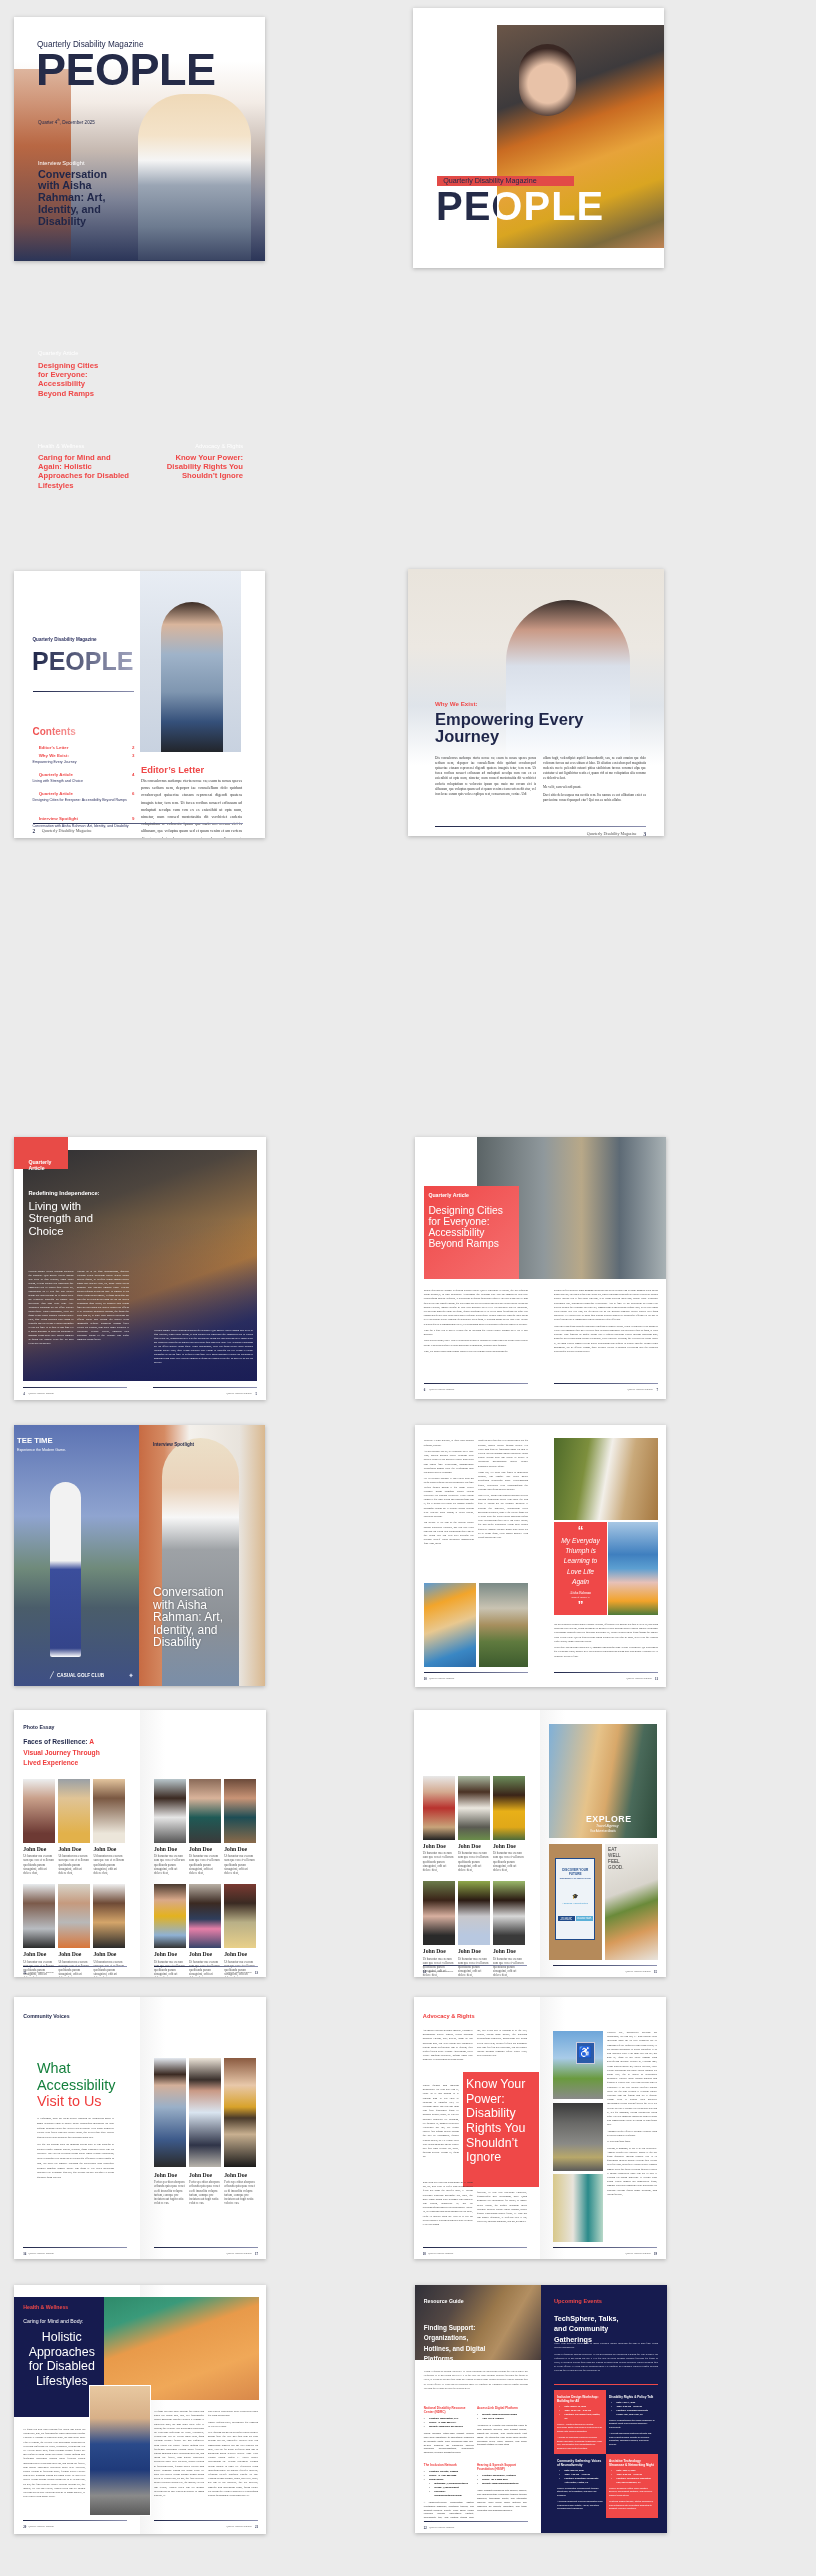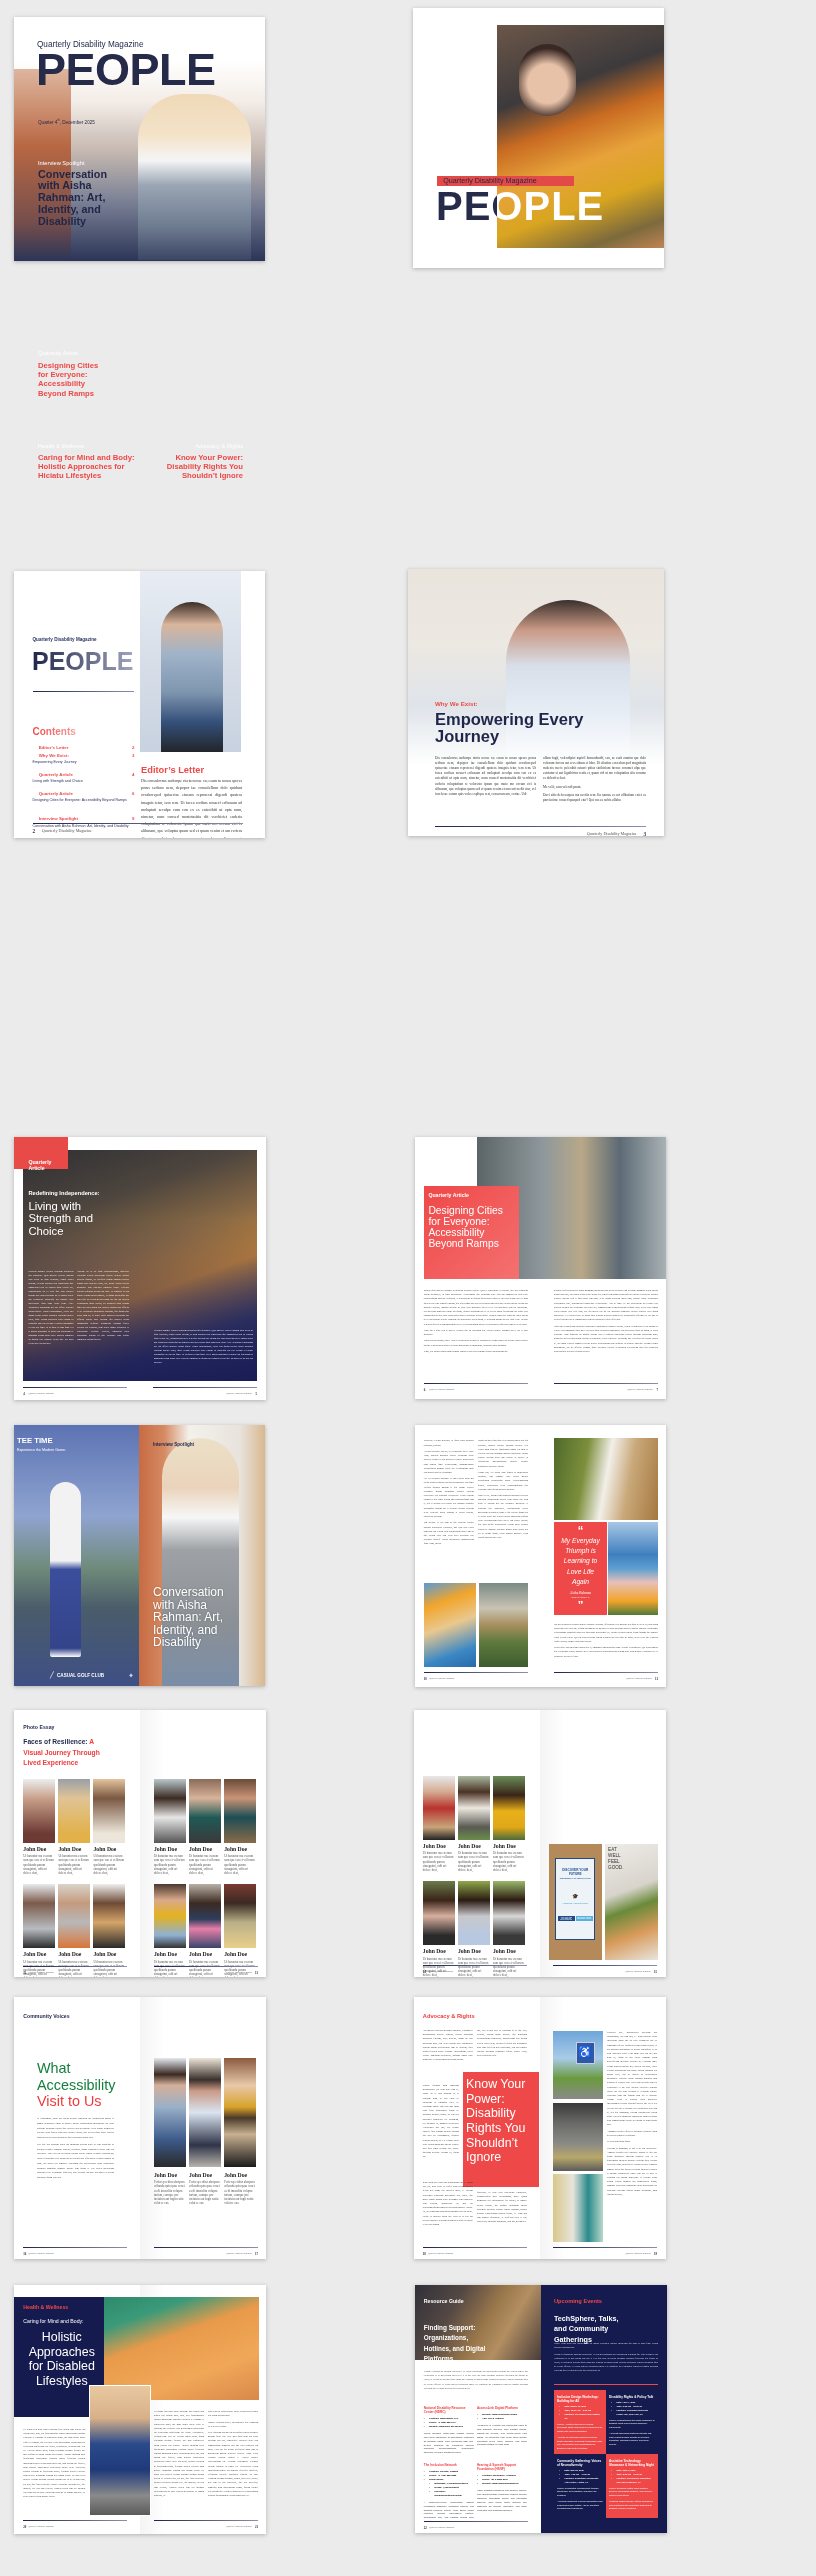--- a/index.html
+++ b/index.html
@@ -32,21 +32,21 @@
   <div style="position:absolute;left:24px;top:143px;font-size:5.7px;color:#fff;">Interview Spotlight</div>
   <div style="position:absolute;left:24px;top:152px;width:93px;font-size:10.8px;font-weight:bold;color:#1f2649;line-height:1.1;">Conversation with Aisha Rahman: Art, Identity, and Disability</div>
   <div style="position:absolute;left:24px;top:336px;font-size:0;">Quarterly Article</div>
 
   <div style="position:absolute;left:24px;top:337px;"></div>
 </div>
 
 <div style="position:absolute;left:38px;top:350px;font-size:5.7px;color:#fff;">Quarterly Article</div>
 <div style="position:absolute;left:38px;top:361px;width:67px;font-size:7.7px;font-weight:bold;color:#ef4848;line-height:1.2;">Designing Cities for Everyone: Accessibility Beyond Ramps</div>
 <div style="position:absolute;left:38px;top:443px;font-size:5.7px;color:#fff;">Health &amp; Wellness</div>
-<div style="position:absolute;left:38px;top:453px;width:98px;font-size:7.7px;font-weight:bold;color:#ef4848;line-height:1.2;">Caring for Mind and Body: Holistic Approaches for Hiciatu Lifestyles</div>
+<div style="position:absolute;left:38px;top:453px;width:98px;font-size:7.7px;font-weight:bold;color:#ef4848;line-height:1.2;">Caring for Mind and Again: Holistic Approaches for Disabled Lifestyles</div>
 <div style="position:absolute;left:155px;width:88px;top:443px;text-align:right;font-size:5.7px;color:#fff;">Advocacy &amp; Rights</div>
 <div style="position:absolute;left:155px;width:88px;top:453px;text-align:right;font-size:7.7px;font-weight:bold;color:#ef4848;line-height:1.2;">Know Your Power: Disability Rights You Shouldn’t Ignore</div>
 
 <div class="page" style="left:413px; top:8.2px; width:251px; height:260px;">
   <div class="ph" style="left:84px;top:17px;width:167px;height:223px;background:linear-gradient(160deg,#6b5648 0%,#3d3a3c 30%,#c96b22 45%,#e7a33a 60%,#d9a521 75%,#7c6a3c 90%,#c08455 100%);"></div>
   <div class="ph" style="left:106px;top:36px;width:57px;height:72px;border-radius:28px;background:radial-gradient(circle at 50% 55%,#e8c2a8 40%,#3a2824 72%);"></div>
   <div style="position:absolute;left:24px;top:168px;width:137px;height:10.3px;background:#e24a47;color:#1f2649;font-size:7.2px;padding-left:6.2px;line-height:10.3px;">Quarterly Disability Magazine</div>
   <div style="position:absolute;left:23px;top:178px;font-size:40px;font-weight:bold;line-height:1;letter-spacing:1px;">
     <span style="background:linear-gradient(90deg,#252b48 0,#252b48 61px,#fff 61px);-webkit-background-clip:text;background-clip:text;color:transparent;">PEOPLE</span>
   </div>
@@ -328,20 +328,25 @@
     <div>
         <div style="height:64px;background:linear-gradient(180deg,#8fa84a 0%,#2a1a12 30%,#c8c8cc 55%,#b8c8e0 85%);"></div>
         <div class="person-name">John Doe</div>
         <div class="person-desc">Ut haruntur ma exerum sum que con et vellorum quoltianda parum simagnimi, odit ari dolece dest,</div>
       </div>
     <div>
         <div style="height:64px;background:linear-gradient(180deg,#9ab86a 0%,#2a1a12 30%,#d8d8d8 55%,#3a3a3a 85%);"></div>
         <div class="person-name">John Doe</div>
         <div class="person-desc">Ut haruntur ma exerum sum que con et vellorum quoltianda parum simagnimi, odit ari dolece dest,</div>
       </div>
+  </div>
+  <div style="position:absolute;left:135px;top:14.4px;width:108px;height:114px;background:linear-gradient(100deg,#7fb0d8 0%,#e6c38a 40%,#d8a86a 55%,#4a6a5a 75%,#2d4a3a 100%);">
+    <div style="position:absolute;left:37px;top:90px;font-size:8.8px;font-weight:bold;color:#fff;letter-spacing:0.5px;">EXPLORE</div>
+    <div style="position:absolute;left:47px;top:100px;font-size:3.6px;font-style:italic;color:#fff;">Travel Agency</div>
+    <div style="position:absolute;left:41px;top:106px;font-size:2.6px;color:#fff;">Your Adventure Awaits</div>
   </div>
   <div style="position:absolute;left:135px;top:134px;width:53px;height:116px;background:#b58a5a;">
     <div style="position:absolute;left:6.2px;top:14.4px;width:40px;height:82px;background:#eef3f8;border:1px solid #1f4a8a;text-align:center;">
       <div style="font-size:3.1px;font-weight:bold;color:#1f4a8a;margin-top:8.2px;">DISCOVER YOUR FUTURE</div>
       <div style="font-size:2.2px;font-weight:bold;color:#1f4a8a;margin-top:1.5px;">UNIVERSITY OF INNOVATION</div>
       <div style="font-size:5.2px;color:#3a9ad0;margin-top:14.4px;">🎓</div>
       <div style="font-size:2.3px;color:#3a9ad0;margin-top:2.1px;">• Endless • Opportunities</div>
       <div style="display:flex;gap:1px;margin:12.4px 1.5px 0;">
         <div style="flex:1;background:#1f4a8a;color:#fff;font-size:1.4px;padding:1px;">APPLY NOW FOR FALL 2025 Visit: apply.uni-innov.edu</div>
         <div style="flex:1;background:#5ab0d8;color:#fff;font-size:1.4px;padding:1px;">Open House: Oct 20th Scholarships Available!</div>

